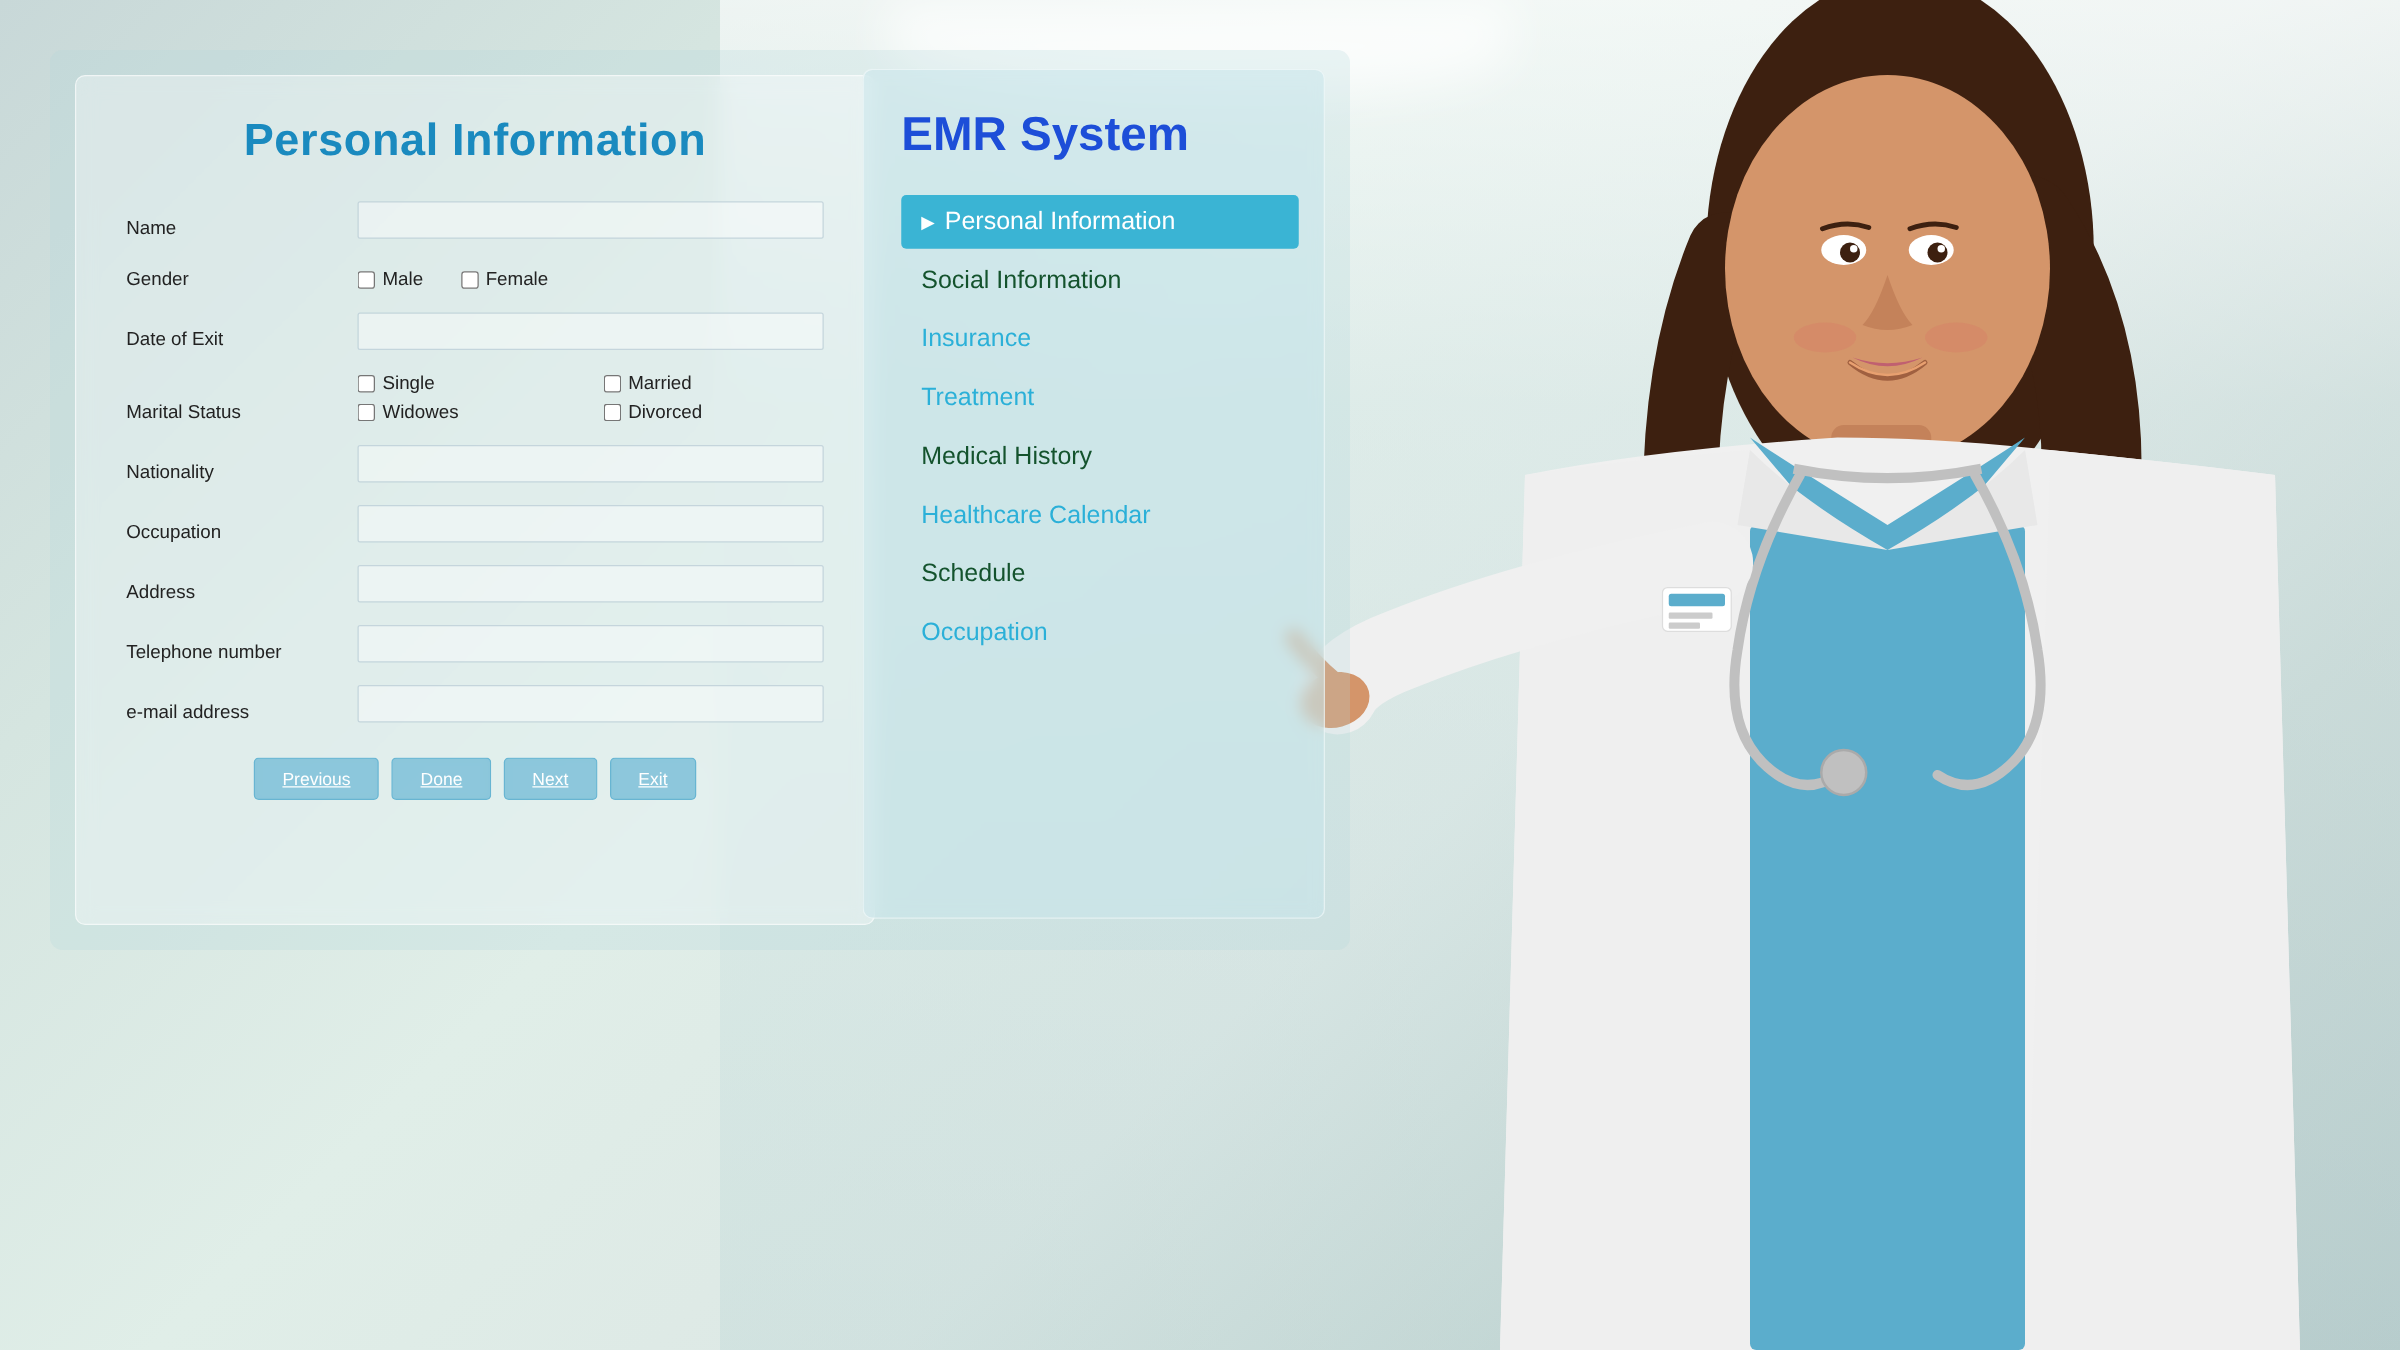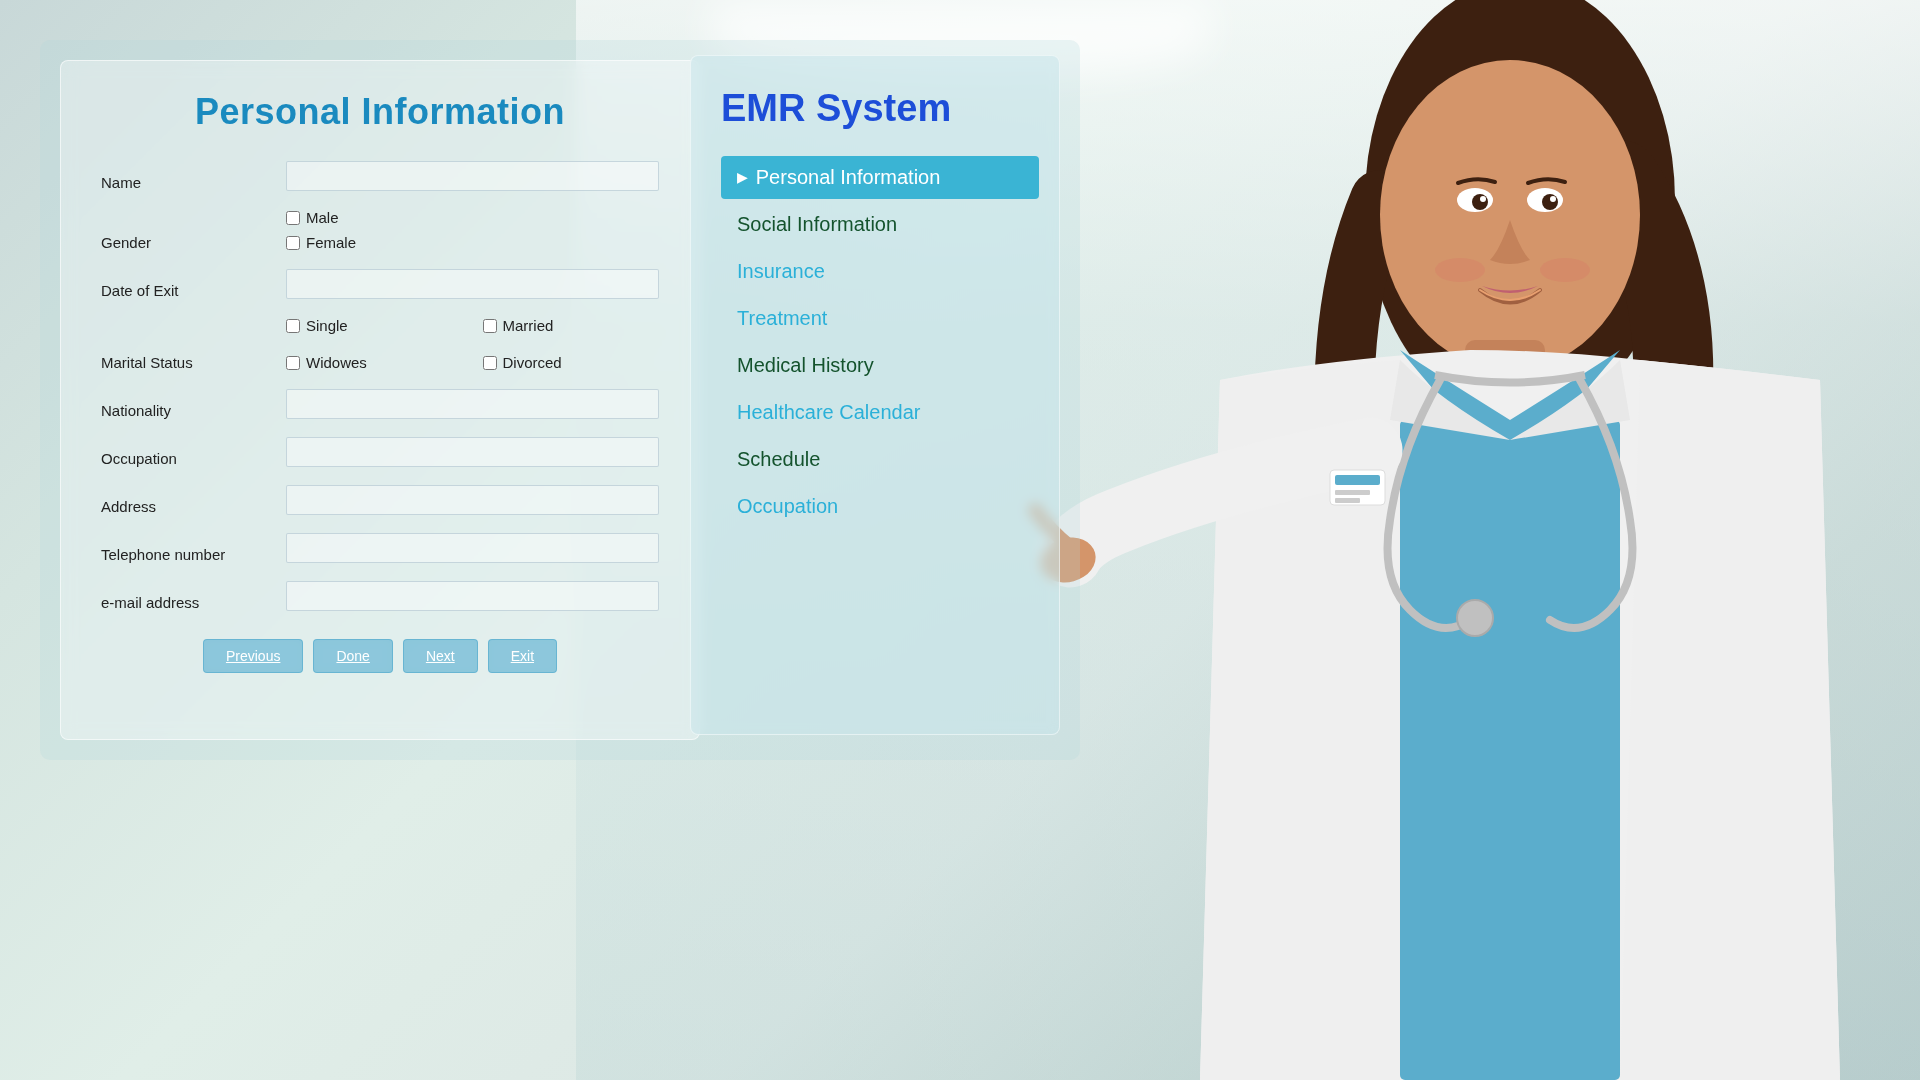--- a/index.html
+++ b/index.html
@@ -123,22 +123,21 @@
       border: 1px solid rgba(180,200,210,0.7);
       border-radius: 2px;
       outline: none;
       padding: 0 6px;
       font-size: 14px;
     }
 
     .checkbox-group {
       display: flex;
       flex-wrap: wrap;
-      gap: 8px 30px;
-      flex-direction: column;
+      gap: 20px 30px;
     }
 
     .checkbox-item {
       display: flex;
       align-items: center;
       gap: 6px;
       font-size: 15px;
       color: #222;
       cursor: pointer;
     }
@@ -147,21 +146,21 @@
       width: 14px;
       height: 14px;
       border: 1px solid #888;
       background: rgba(255,255,255,0.5);
       cursor: pointer;
     }
 
     .marital-grid {
       display: grid;
       grid-template-columns: 1fr 1fr;
-      gap: 20px 20px;
+      gap: 6px 20px;
     }
 
     .button-row {
       display: flex;
       justify-content: center;
       gap: 10px;
       margin-top: 28px;
     }
 
     .btn {

